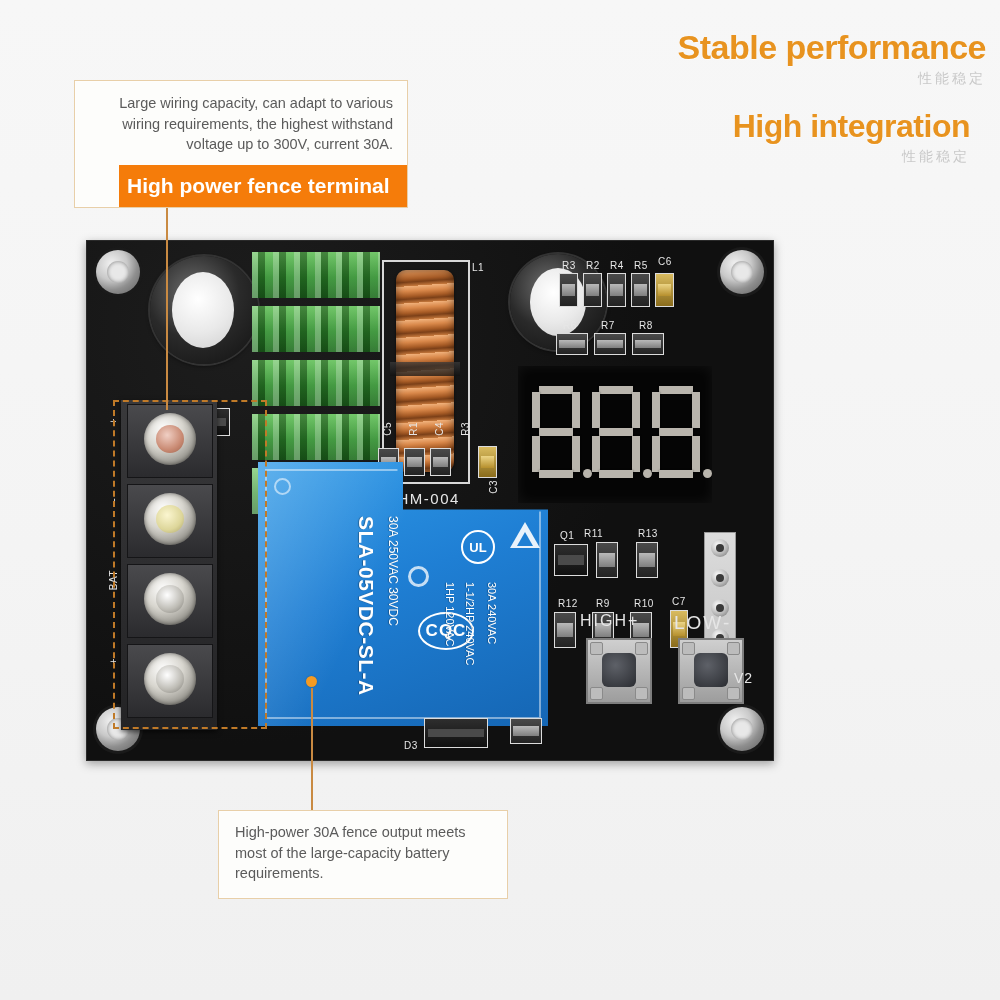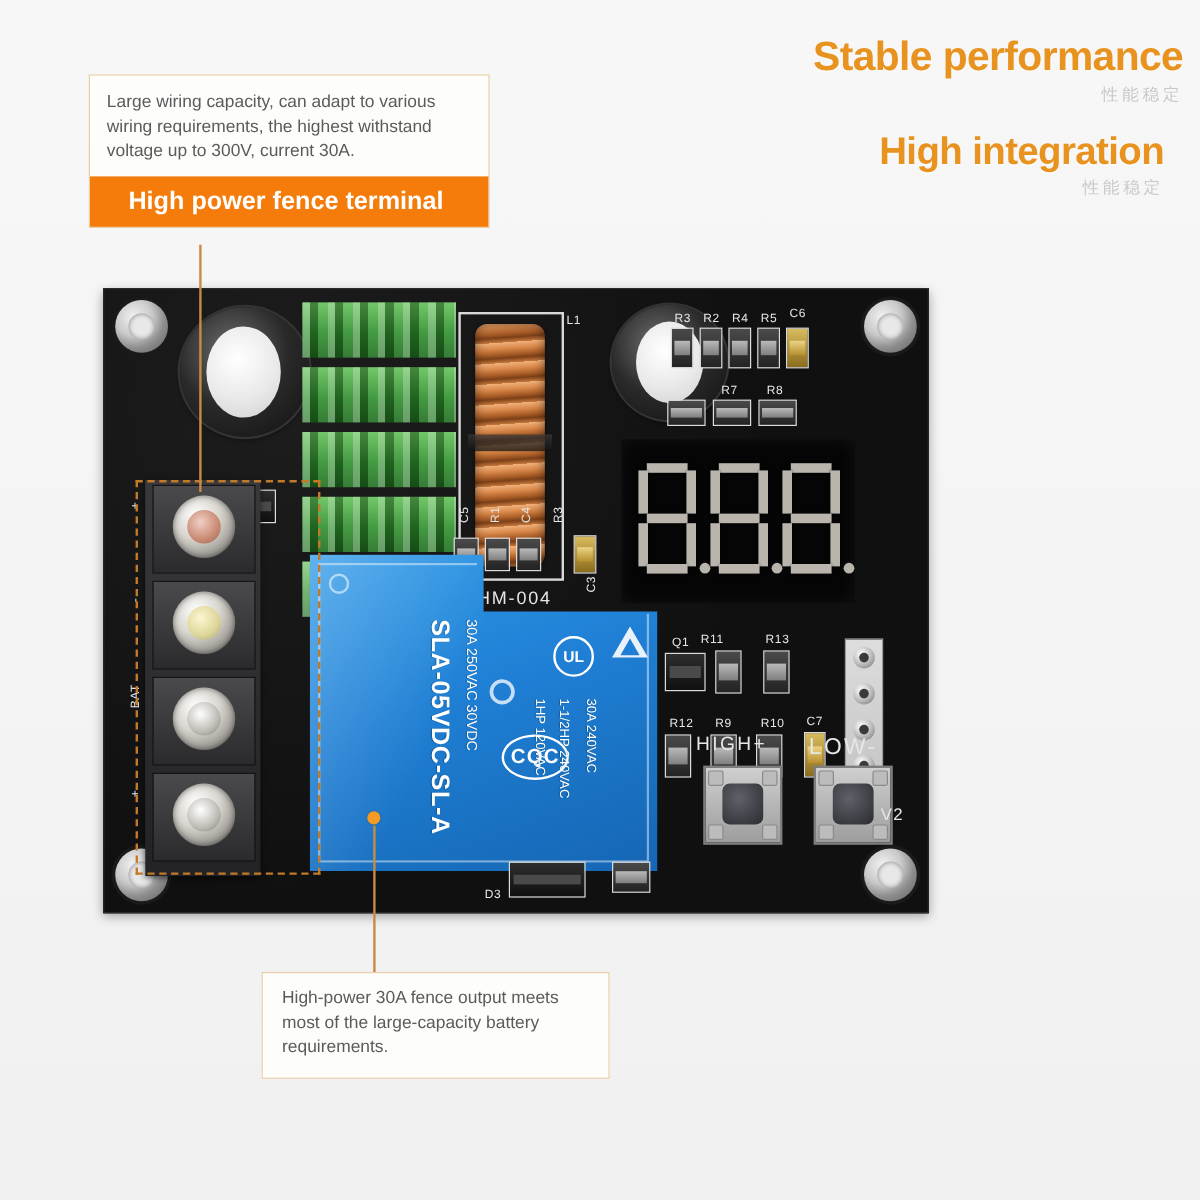--- a/index.html
+++ b/index.html
@@ -42,23 +42,23 @@
     border:1px solid #e8cfa8;box-shadow:0 0 0 1px rgba(255,255,255,.5) inset;}
   .callout .band{
     background:#f57c0a;color:#fff;font-weight:bold;
     display:flex;align-items:center;
   }
   .callout .body{
     color:#5b5b5b;line-height:1.42;
   }
 
   
-  #callout-terminal{left:74px;top:62px;width:332px;}
+  #callout-terminal{left:74px;top:80px;width:332px;text-align:right;}
   #callout-terminal .body{font-size:14.5px;padding:12px 14px 10px 14px;}
-  #callout-terminal .band{height:42px;font-size:21px;padding-left:32px;}
+  #callout-terminal .band{height:42px;font-size:21px;padding-left:8px;margin-left:44px;}
 
   
   #callout-relay{left:218px;top:810px;width:288px;}
   #callout-relay .band{height:40px;font-size:22px;justify-content:center;}
   #callout-relay .body{font-size:14.5px;padding:11px 16px 14px 16px;}
 
   
   .leader{position:absolute;background:#c98a42;}
   #leader-terminal{left:166px;top:204px;width:2px;height:206px;}
   #leader-relay{left:311px;top:688px;width:2px;height:124px;}

